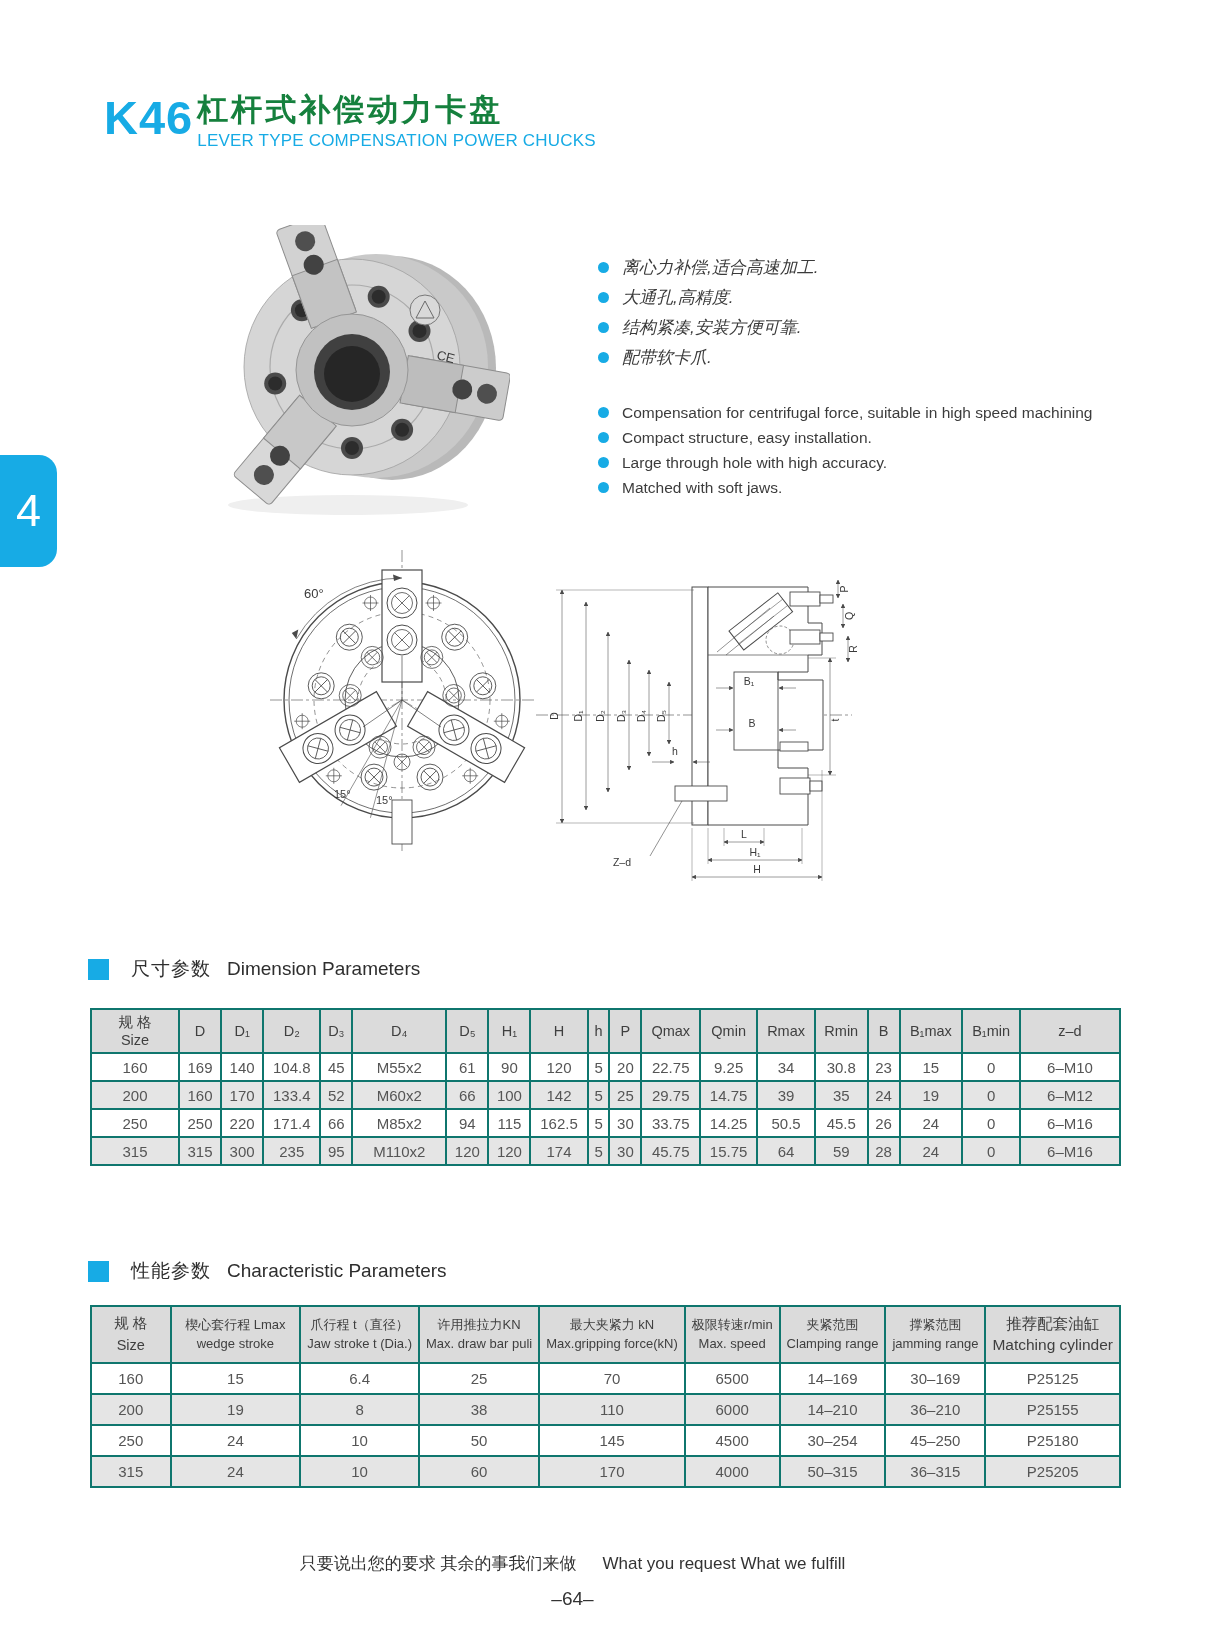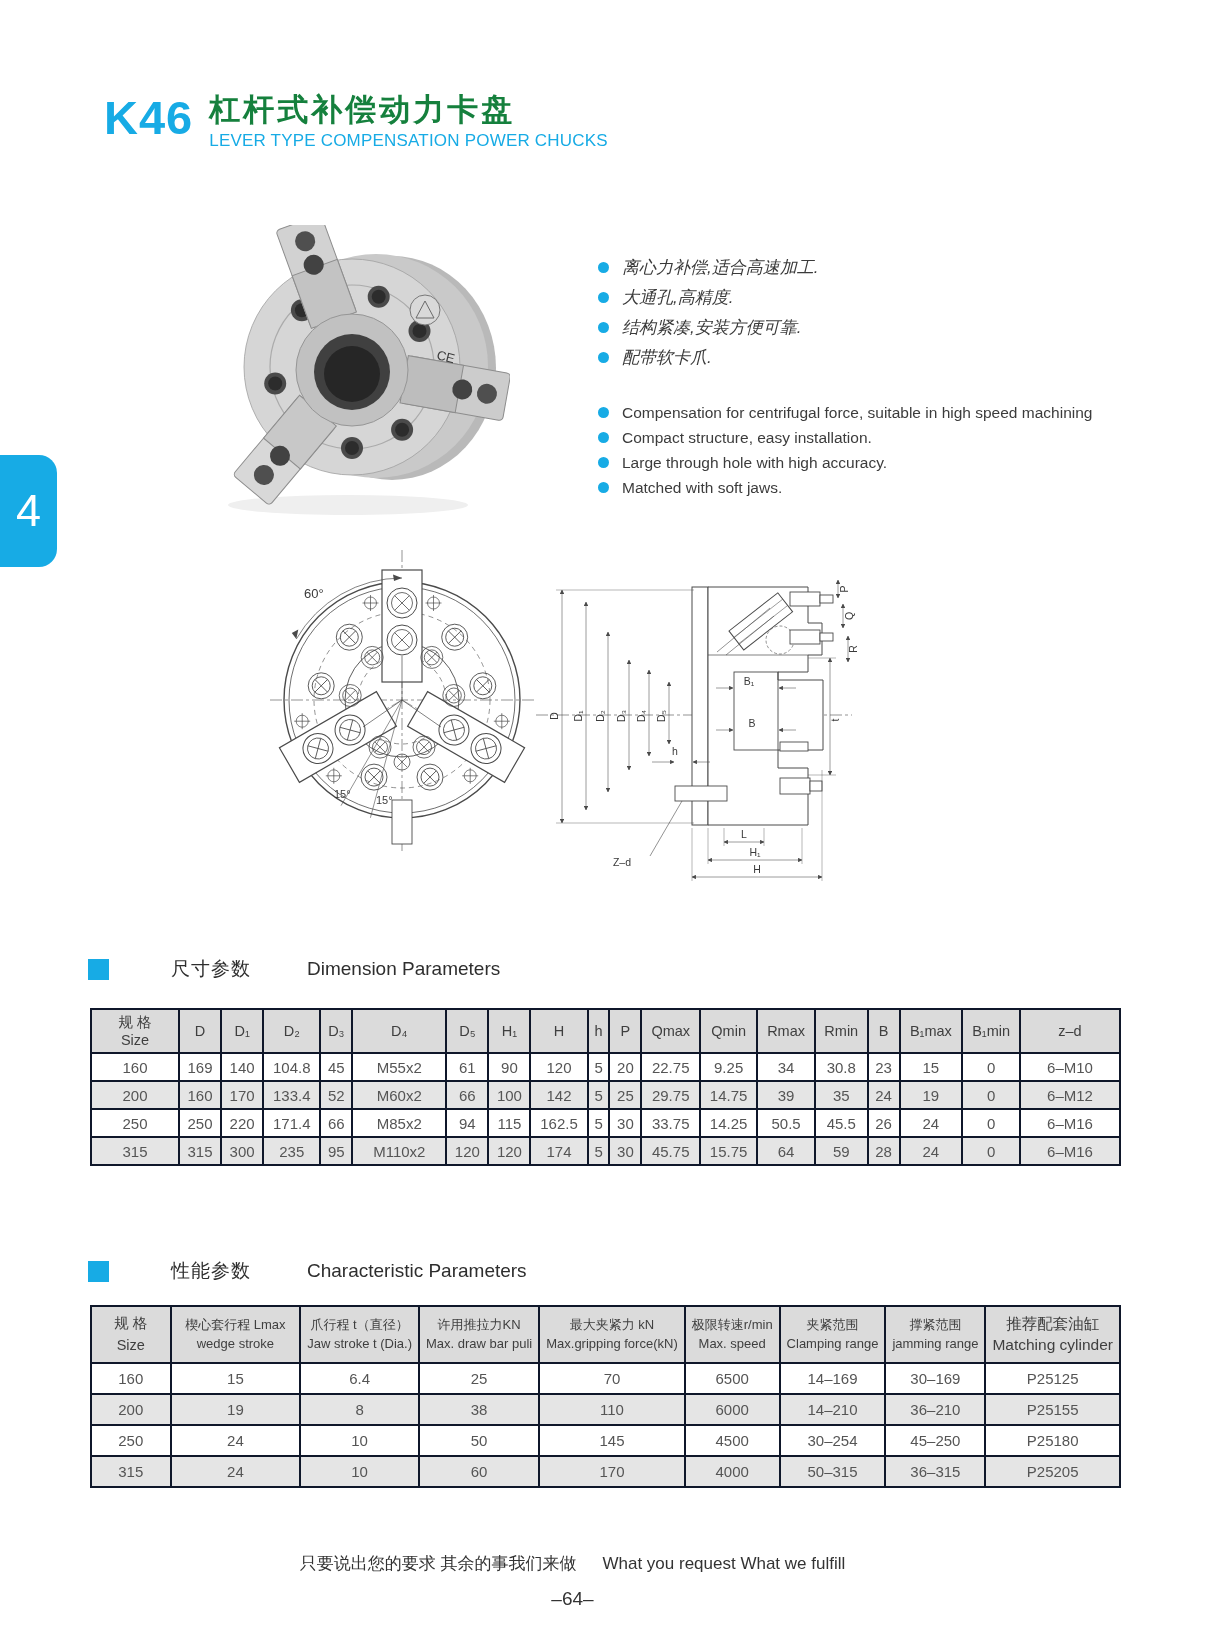--- a/index.html
+++ b/index.html
@@ -1,20 +1,20 @@
 <!DOCTYPE html>
 <html><head>
 <meta charset="utf-8">
 <style>
   * { margin:0; padding:0; box-sizing:border-box; }
   body { background:#ffffff; font-family:"Liberation Sans", sans-serif; }
   .page { position:relative; width:1207px; height:1649px; background:#fff; overflow:hidden; margin:0 auto; }
 
   
-  .header { position:absolute; left:104px; top:92px; display:flex; gap:16px; align-items:flex-start; }
+  .header { position:absolute; left:104px; top:92px; display:flex; gap:4px; align-items:flex-start; }
   .model { color:#17abe5; font-size:47px; font-weight:bold; line-height:1.1; letter-spacing:1px; }
   .title-cn { color:#15803d; font-size:31px; font-weight:bold; letter-spacing:3px; line-height:1.15; }
   .title-en { color:#17abe5; font-size:17px; letter-spacing:0.2px; margin-top:3px; }
 
   
   .side-tab { position:absolute; left:0; top:455px; width:57px; height:112px; background:#17abe5;
               border-radius:0 18px 18px 0; display:flex; align-items:center; justify-content:center;
               color:#fff; font-size:45px; }
 
   
@@ -26,29 +26,29 @@
   .features .en { margin-top:28px; }
   .features .en li { height:25px; font-size:15.5px; color:#3c3c3c; }
 
   
   .photo { position:absolute; left:180px; top:225px; }
   .front-view { position:absolute; left:252px; top:548px; }
   .section-view { position:absolute; left:512px; top:540px; }
   svg text { font-family:"Liberation Sans", sans-serif; fill:#3a3a3a; }
 
   
-  .section-title { position:absolute; left:88px; display:flex; align-items:center;gap:40px; }
+  .section-title { position:absolute; left:88px; display:flex; align-items:center; }
   .section-title .sq { width:21px; height:21px; background:#17abe5; margin-right:22px; }
   .section-title .cn { font-size:19px; color:#2e2e2e; letter-spacing:1px; }
   .section-title .en { font-size:19px; color:#2e2e2e; margin-left:16px; }
   .t1 { top:956px; }
   .t2 { top:1258px; }
 
   
-  table { position:absolute; left:90px; border-collapse:separate; border-spacing:2px; background:#0f172a; }
+  table { position:absolute; left:90px; border-collapse:separate; border-spacing:2px; background:#0f766e; }
   th { background:#dbdbdb; font-weight:normal; color:#3f3f3f; text-align:center; white-space:nowrap; }
   td { text-align:center; color:#555; white-space:nowrap; }
   tbody tr:nth-child(odd) td { background:#ffffff; }
   tbody tr:nth-child(even) td { background:#e5e5e5; }
 
   .dim-table { top:1008px; width:1031px; }
   .dim-table th { height:42px; font-size:14.5px; padding:2px 4px; line-height:1.25; }
   .dim-table td { height:26px; font-size:15px; padding:1px 4px; }
   .dim-table th:first-child { width:86px; }
   .dim-table th:nth-child(6) { width:92px; }

